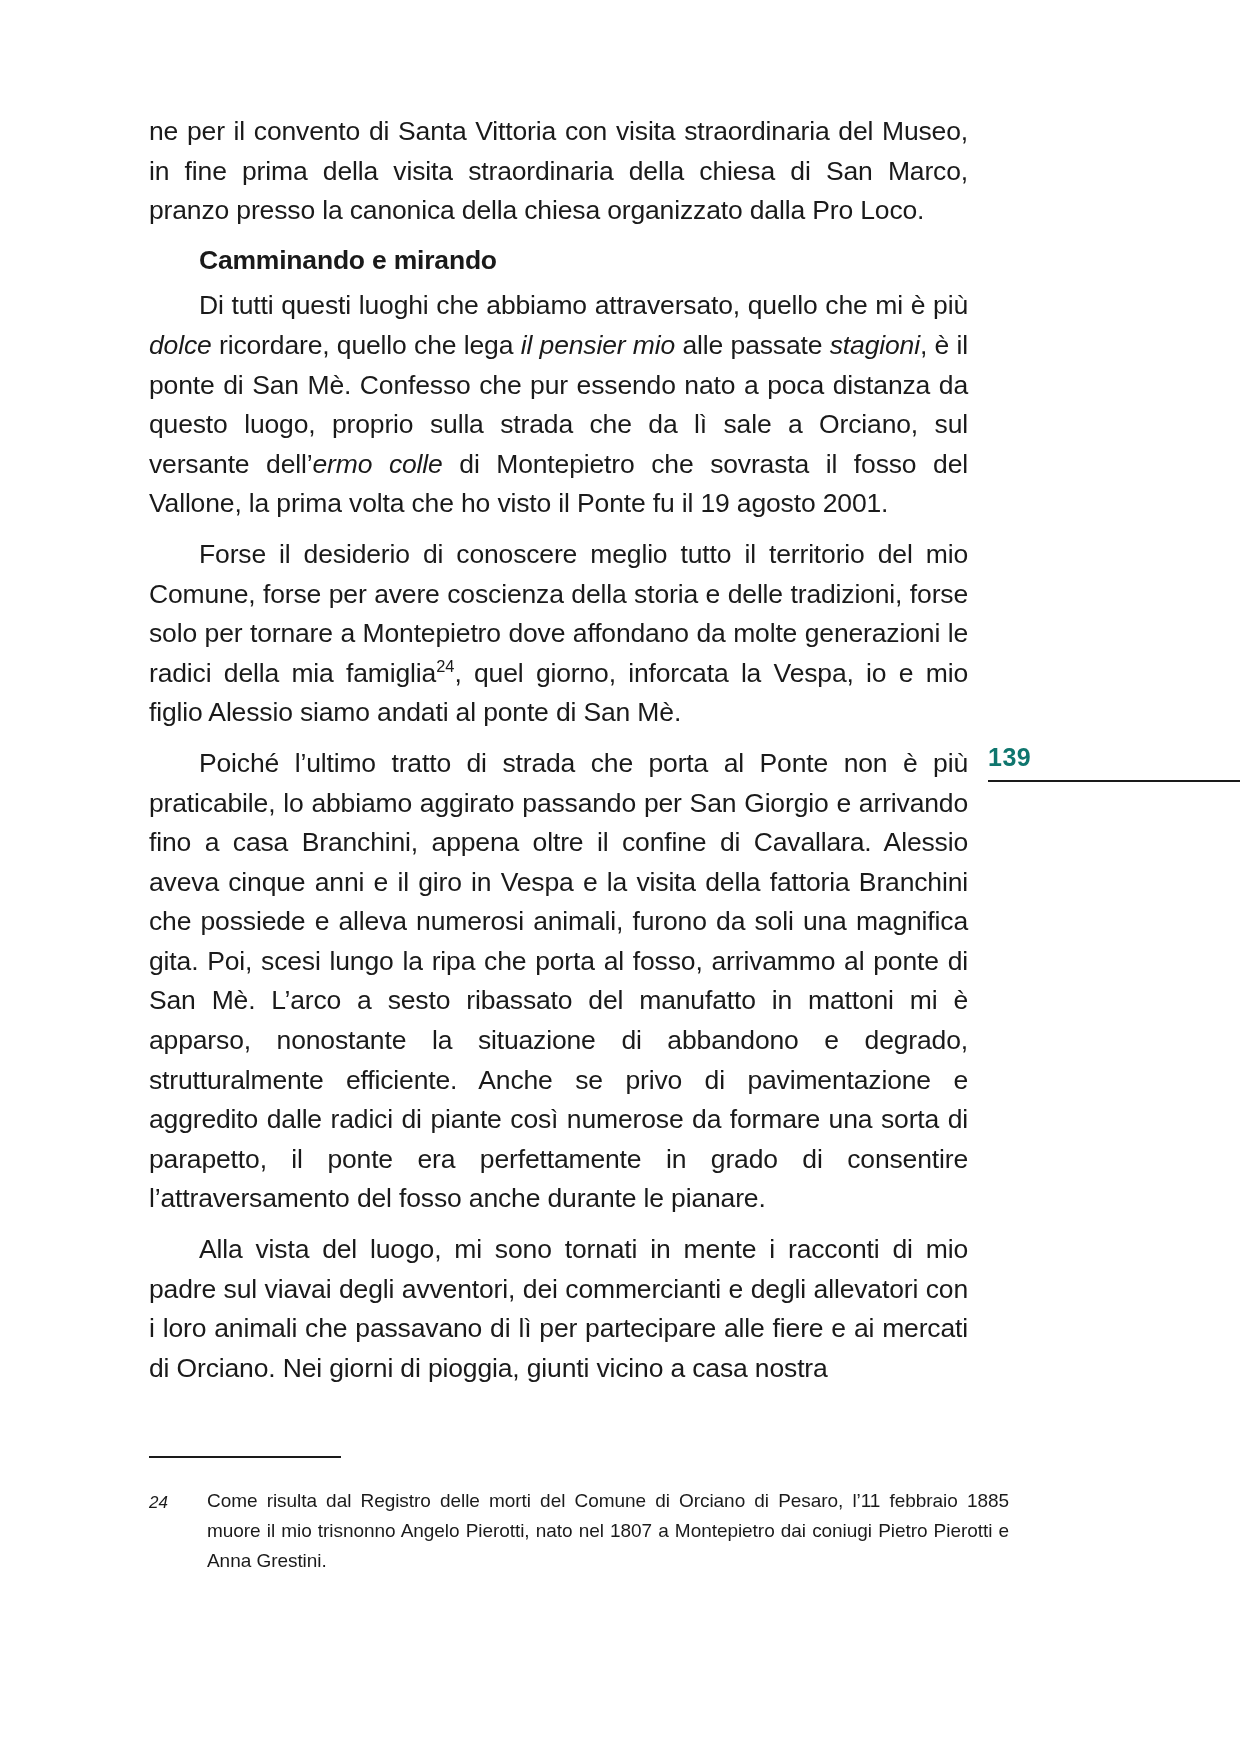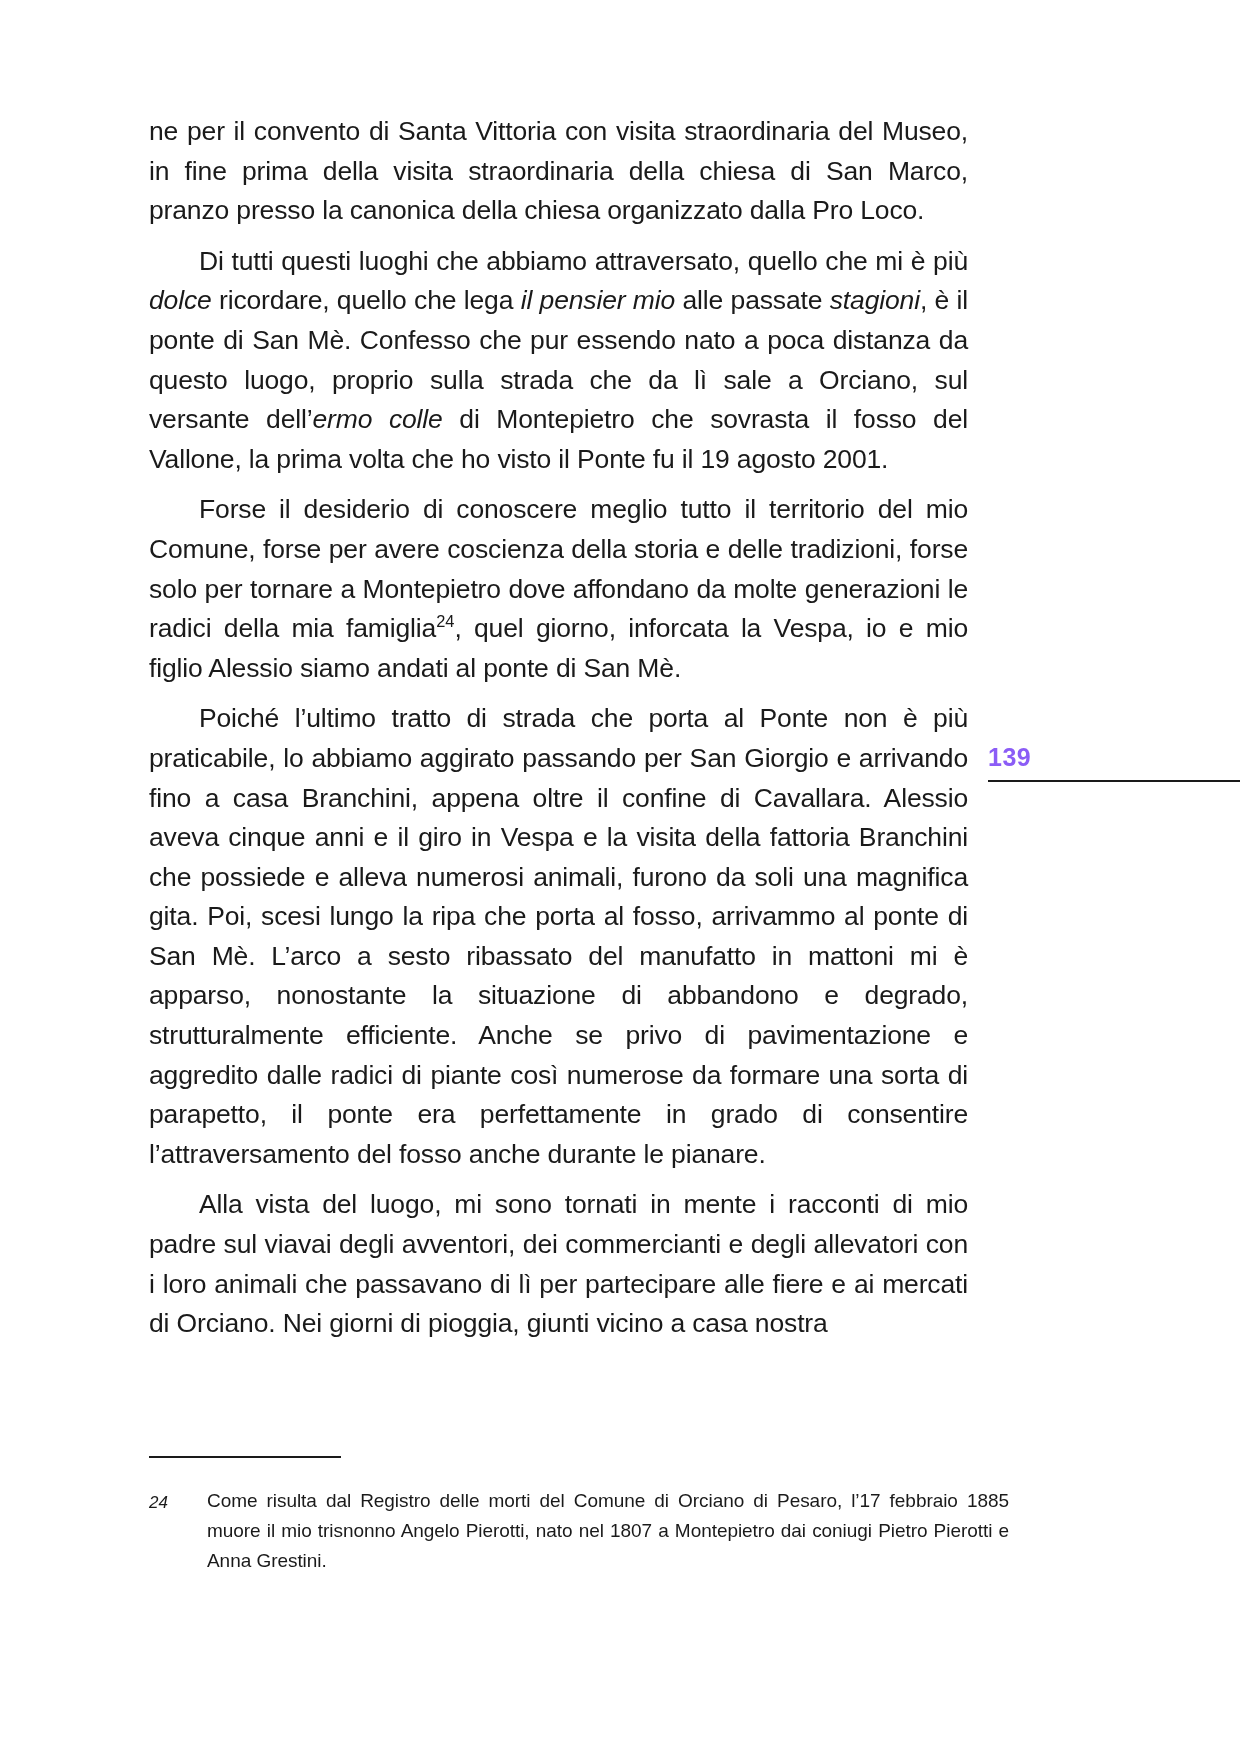--- a/index.html
+++ b/index.html
@@ -74,21 +74,21 @@
     position: absolute;
     left: 988px;
     top: 742px;
     width: 252px;
     text-align: left;
   }
   #page-number-block .folio {
     font-size: 25px;
     font-weight: 700;
     letter-spacing: 0.5px;
-    color: #8b5cf6;
+    color: #0f766e;
     line-height: 30px;
     display: block;
   }
   #page-number-block .folio-rule {
     display: block;
     margin-top: 8px;
     width: 252px;
     height: 1.6px;
     background: #1a1a1a;
   }
@@ -131,20 +131,21 @@
 <body>
 
 <div id="page">
 
   <div id="text-column">
 
     <p class="body-par">
       <span>ne per il convento di Santa Vittoria con visita straordinaria del Museo, in fine prima della visita straordinaria della chiesa di San Marco, pranzo presso la canonica della chiesa organizzato dalla Pro Loco.</span>
     </p>
 
+    <h2 class="section-heading">Camminando e mirando</h2>
 
     <p class="body-par indent">
       <span>Di tutti questi luoghi che abbiamo attraversato, quello che mi è più </span><em>dolce</em><span> ricordare, quello che lega </span><em>il pensier mio</em><span> alle passate </span><em>stagioni</em><span>, è il ponte di San Mè. Confesso che pur essendo nato a poca distanza da questo luogo, proprio sulla strada che da lì sale a Orciano, sul versante dell’</span><em>ermo colle</em><span> di Montepietro che sovrasta il fosso del Vallone, la prima volta che ho visto il Ponte fu il 19 agosto 2001.</span>
     </p>
 
     <p class="body-par indent">
       <span>Forse il desiderio di conoscere meglio tutto il territorio del mio Comune, forse per avere coscienza della storia e delle tradizioni, forse solo per tornare a Montepietro dove affondano da molte generazioni le radici della mia famiglia</span><sup class="fn-ref">24</sup><span>, quel giorno, inforcata la Vespa, io e mio figlio Alessio siamo andati al ponte di San Mè.</span>
     </p>
 
     <p class="body-par indent">
@@ -159,17 +160,17 @@
 
   <div id="page-number-block">
     <span class="folio">139</span>
     <span class="folio-rule"></span>
   </div>
 
   <div id="footnote-area">
     <div id="footnote-rule"></div>
     <div class="footnote-item">
       <span class="footnote-marker">24</span>
-      <span class="footnote-text">Come risulta dal Registro delle morti del Comune di Orciano di Pesaro, l’17 febbraio 1885 muore il mio trisnonno Angelo Pierotti, nato nel 1807 a Montepietro dai coniugi Pietro Pierotti e Anna Grestini.</span>
+      <span class="footnote-text">Come risulta dal Registro delle morti del Comune di Orciano di Pesaro, l’11 febbraio 1885 muore il mio trisnonno Angelo Pierotti, nato nel 1807 a Montepietro dai coniugi Pietro Pierotti e Anna Grestini.</span>
     </div>
   </div>
 
 </div>
 
 </body></html>

